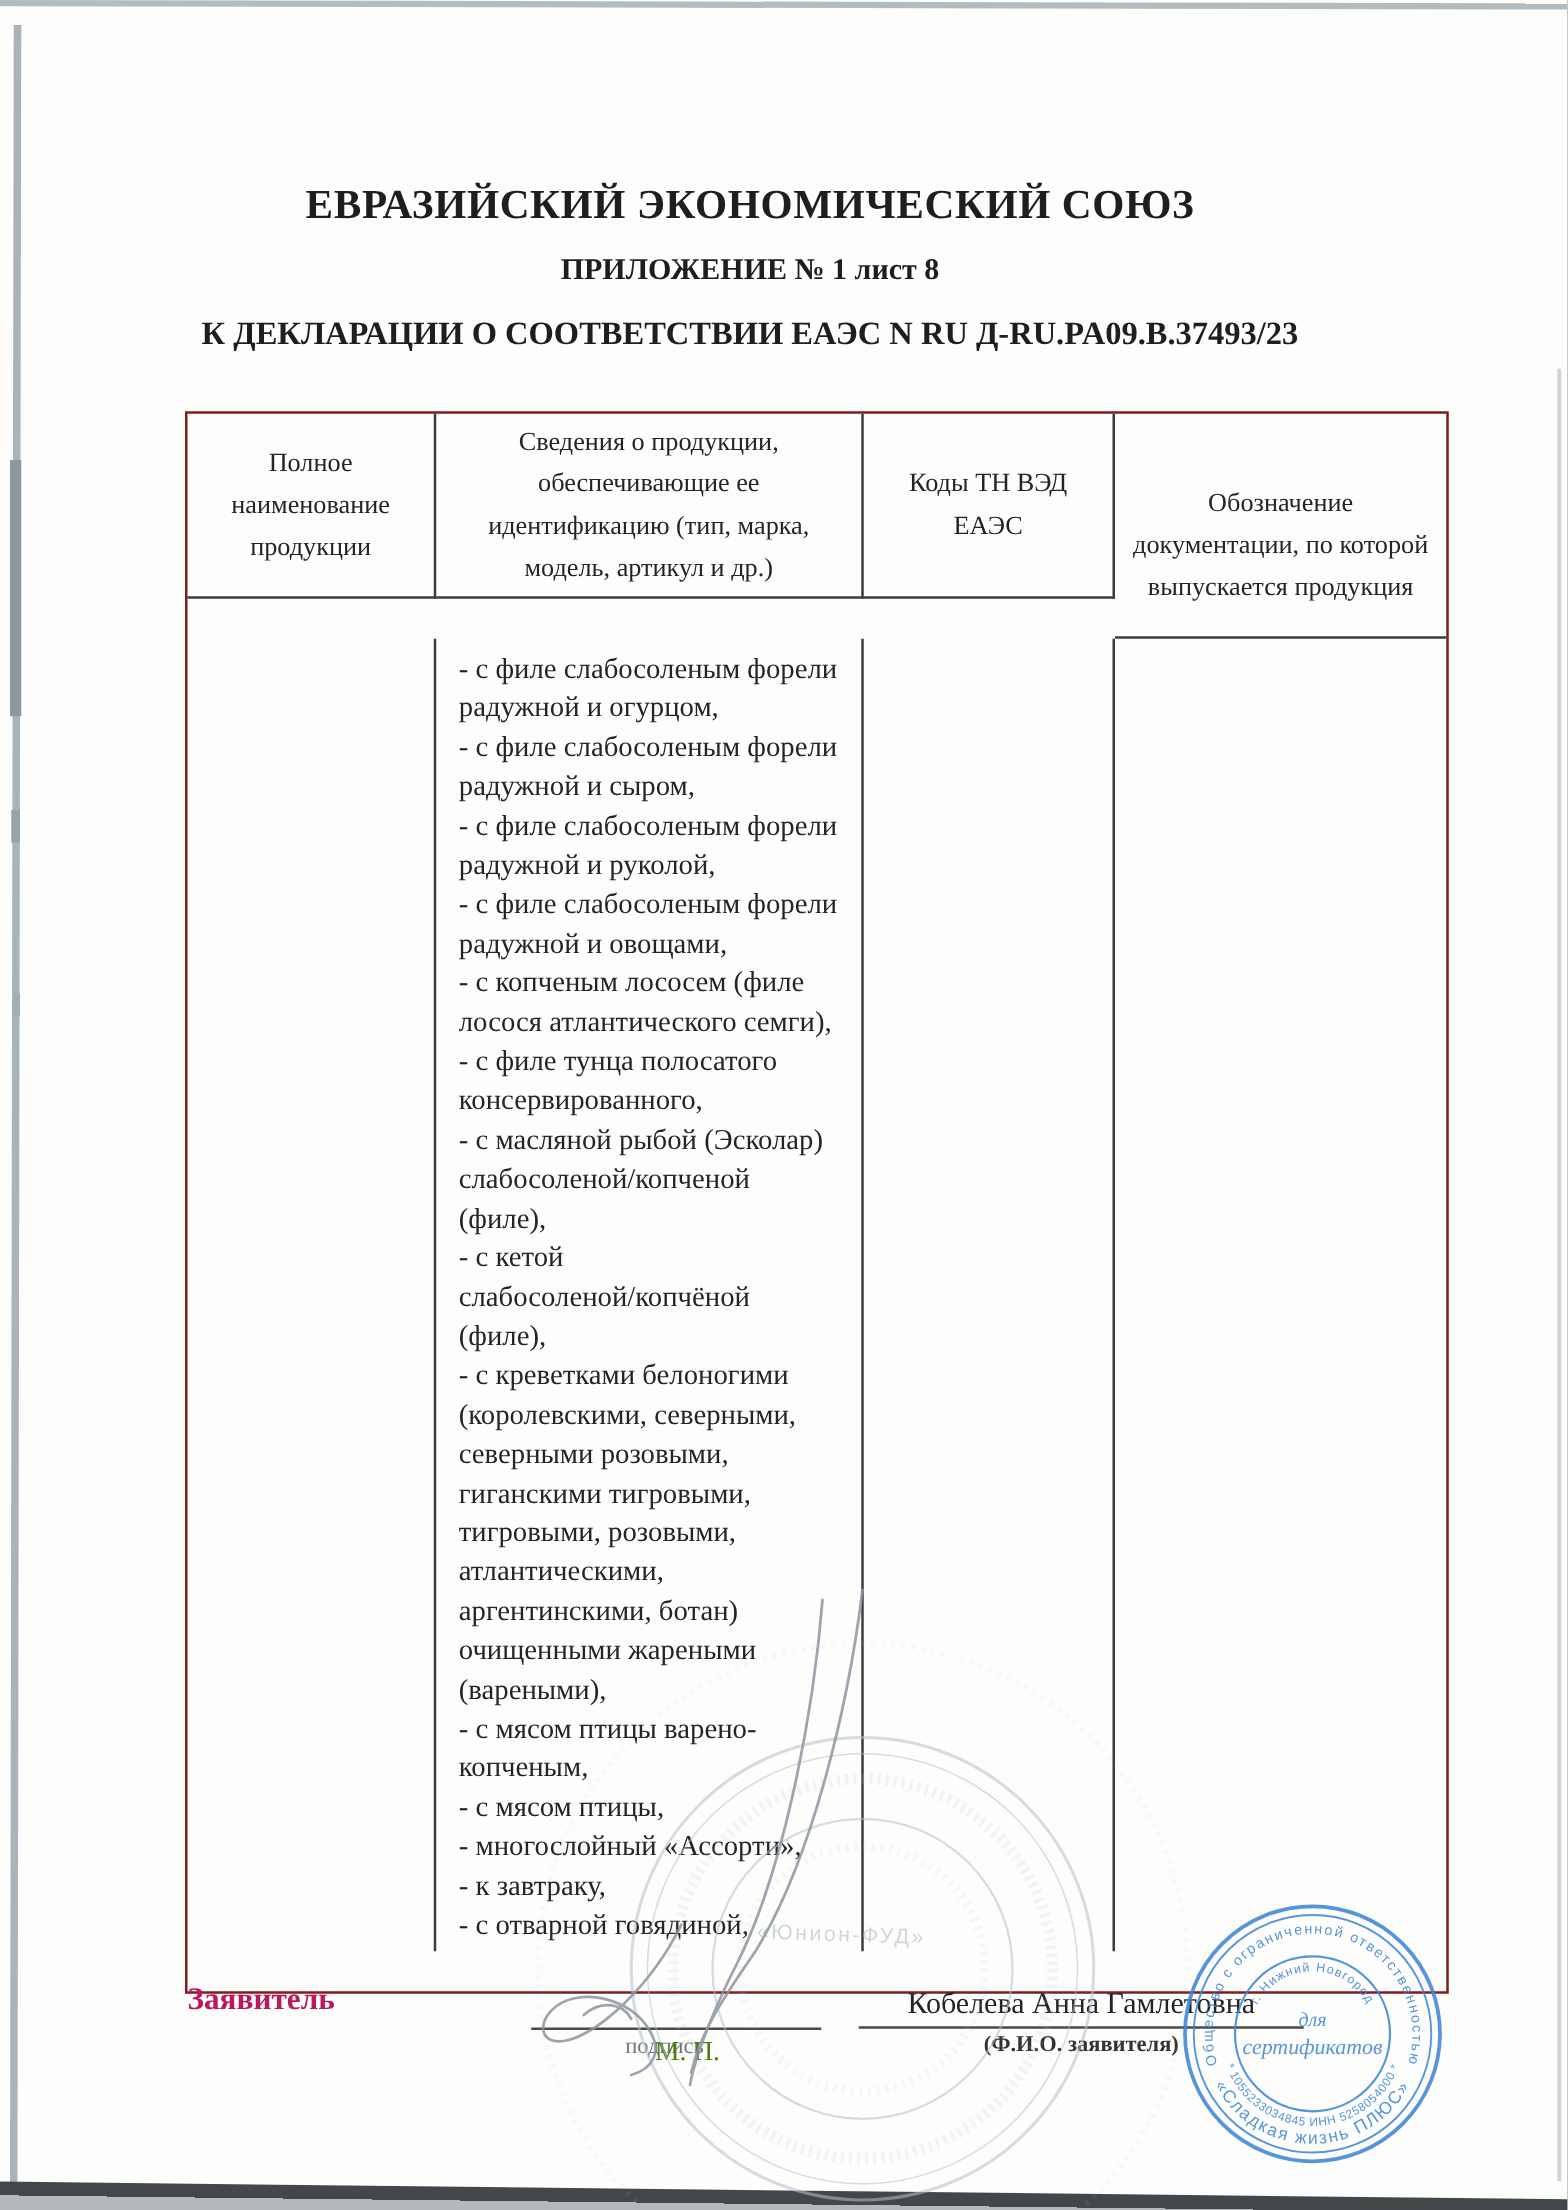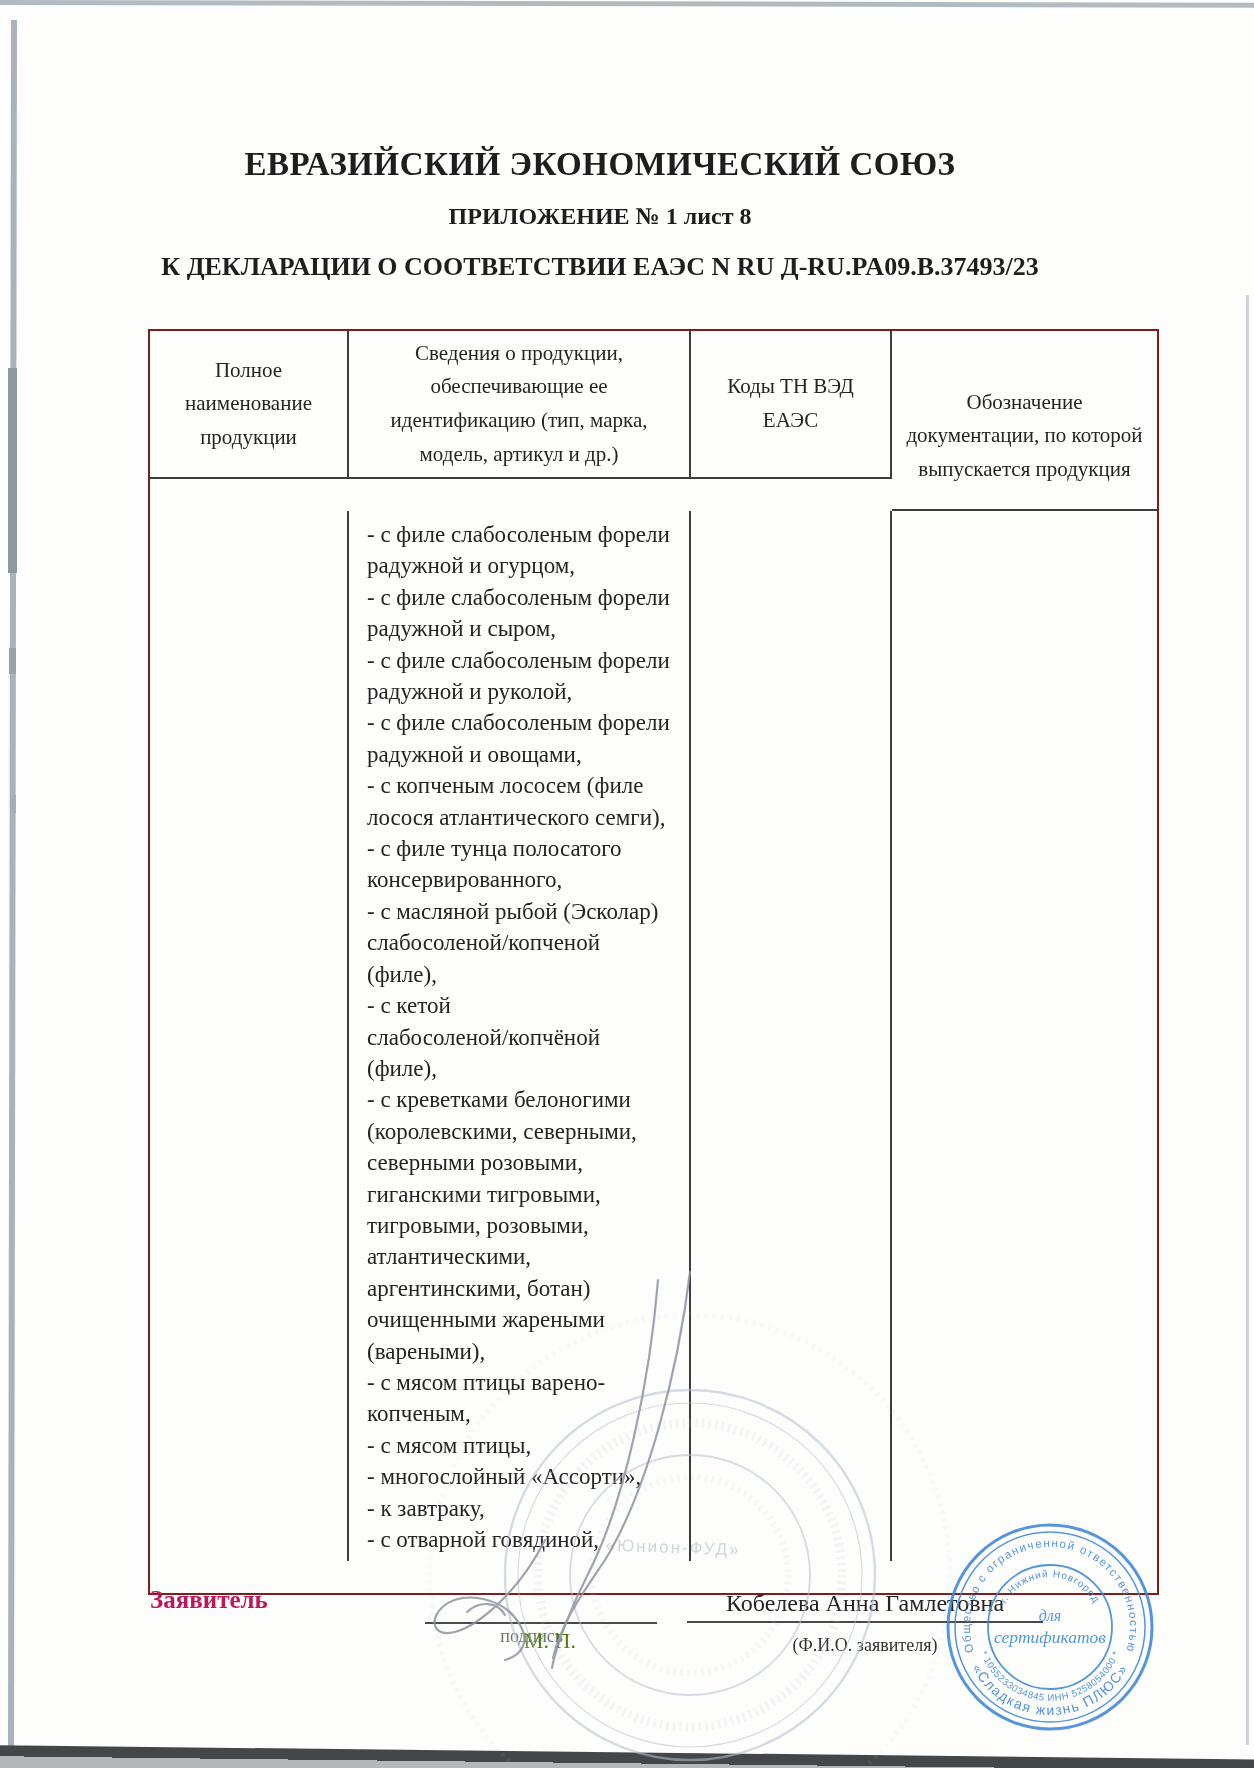--- a/index.html
+++ b/index.html
@@ -45,21 +45,21 @@
   .bcell.details { padding:8px 6px 0 18px; font-size:23px; color:#242424; }
   .tline { white-space:nowrap; line-height:31.4px; }
 
   
   .applicant-label { position:absolute; left:150px; top:1586px; font-size:25px; font-weight:bold; color:#be185d; }
   .sig-block { position:absolute; left:425px; top:1598px; width:232px; height:24px; border-bottom:2px solid #4a4a4a; }
   .sig-caption { position:absolute; left:18px; top:28px; width:120px; text-align:right; font-size:18px; color:#737373; }
   .seal-abbr { position:absolute; left:524px; top:1628px; font-size:22px; color:#4d7c0f; }
   .name-block { position:absolute; left:687px; top:1590px; width:356px; text-align:center; }
   .name-line { font-size:24px; color:#242424; border-bottom:2px solid #4a4a4a; padding-bottom:4px; }
-  .name-caption { font-size:18px; color:#333; padding-top:12px; }
+  .name-caption { font-size:18px; color:#333; padding-top:2px;font-weight:bold; }
 
   
   .stamp-grey { position:absolute; left:410px; top:1295px; opacity:0.55; z-index:4; pointer-events:none; }
   .signature-svg { position:absolute; left:400px; top:1250px; z-index:5; pointer-events:none; }
   .stamp-blue { position:absolute; left:944px; top:1521px; opacity:0.88; z-index:6; pointer-events:none; }
   .layer-text { z-index:3; }
 </style>
 </head>
 <body>
 

